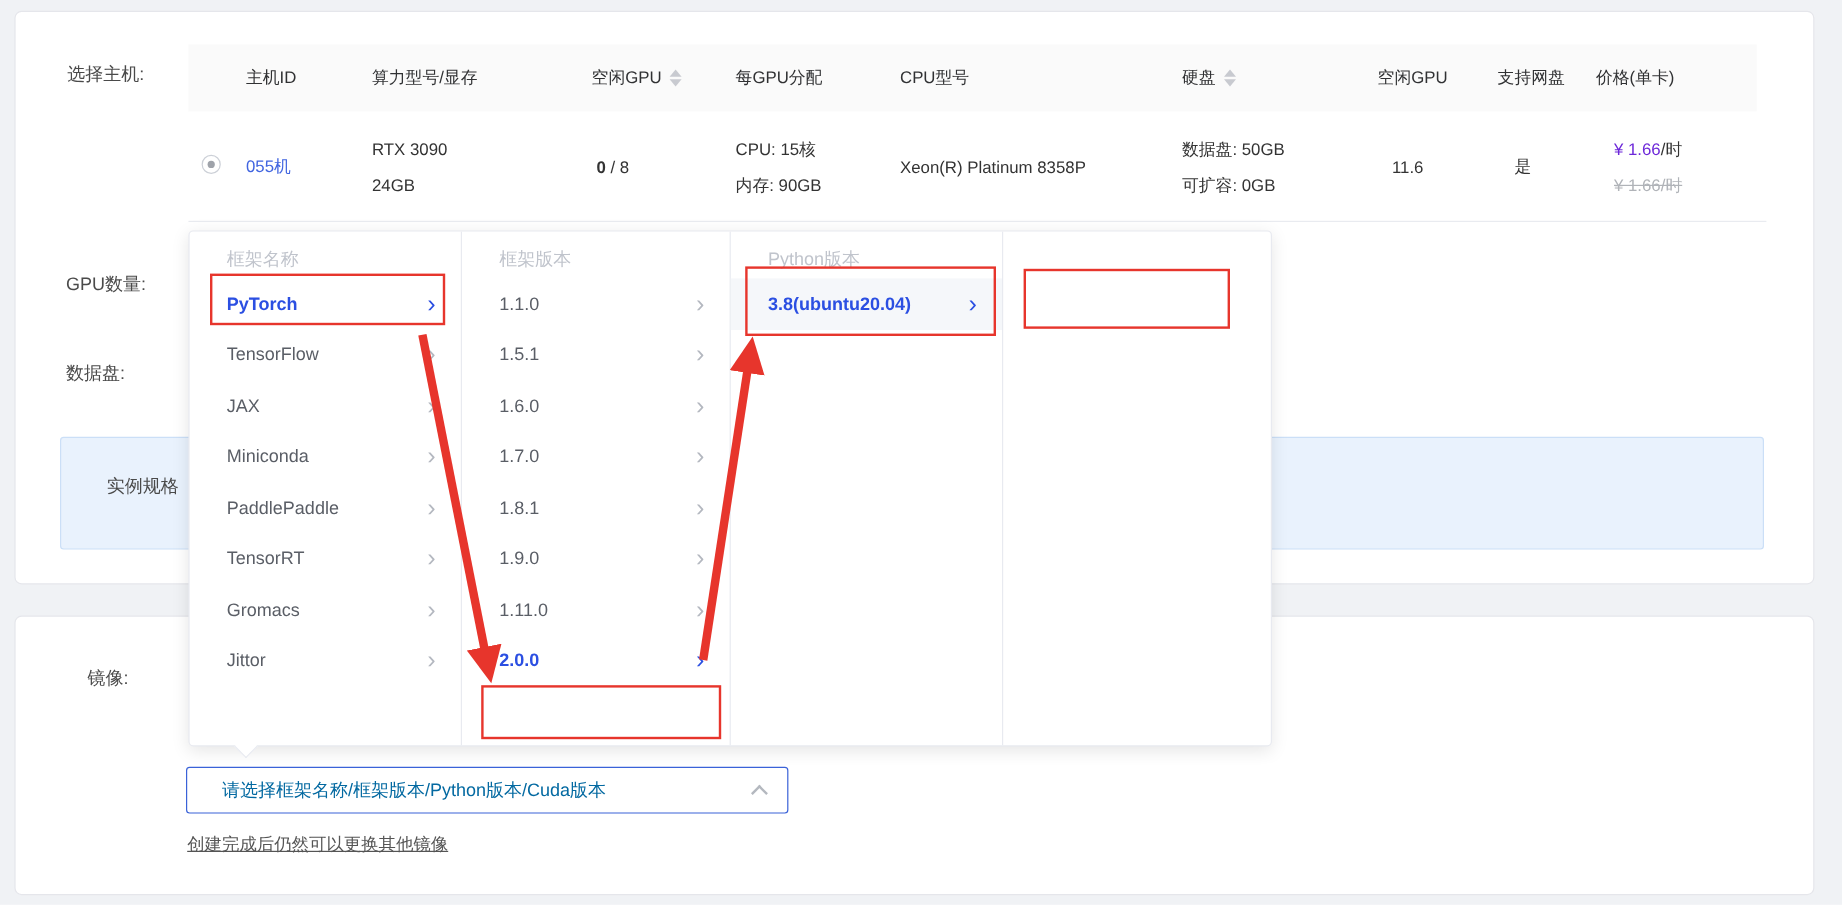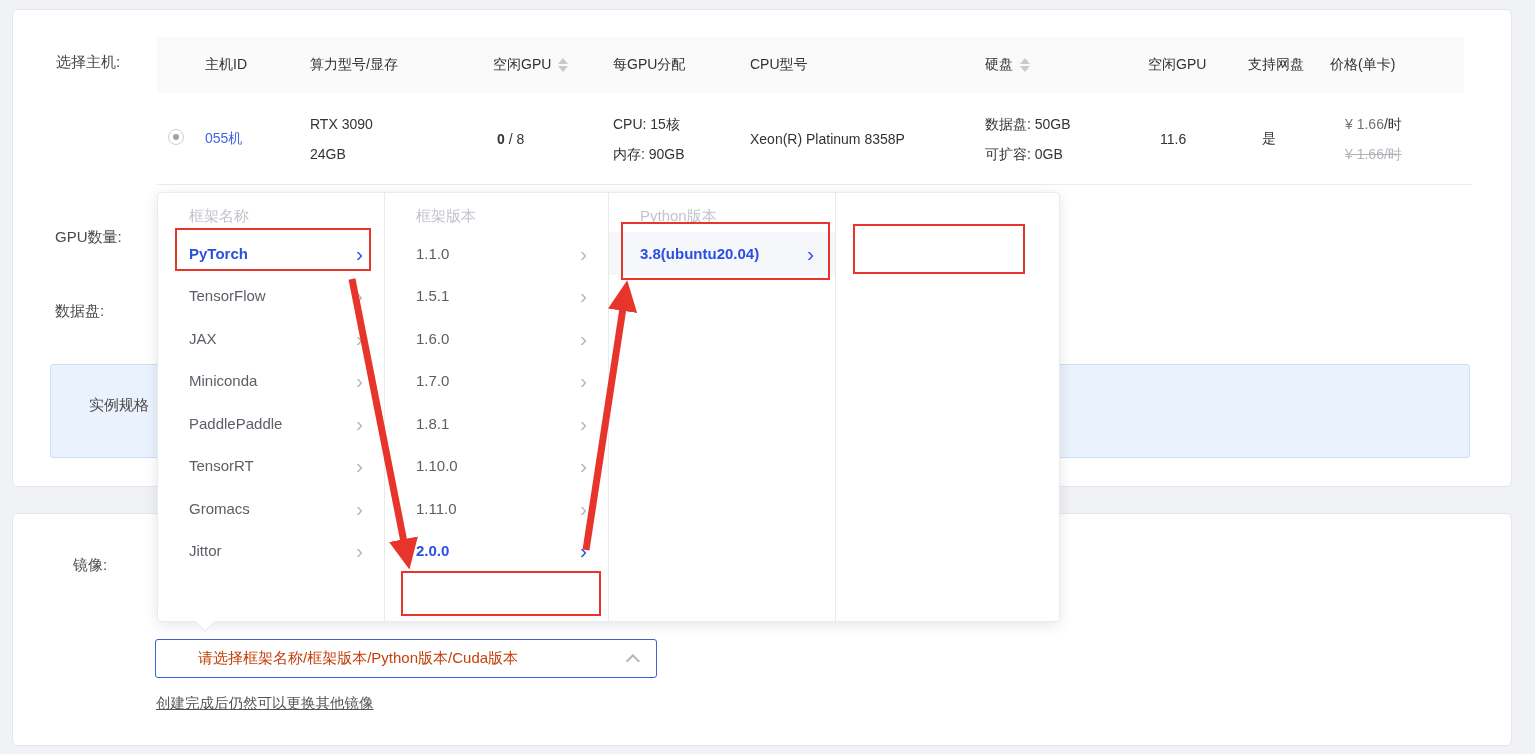--- a/index.html
+++ b/index.html
@@ -39,21 +39,21 @@
   .radio {
     width:16px; height:16px; border-radius:50%; border:1px solid #ccd0d7;
     background:#fff; display:inline-block; position:relative; margin-left:11px; cursor:pointer;
   }
   .radio::after {
     content:""; position:absolute; left:4px; top:4px; width:6px; height:6px;
     border-radius:50%; background:#9fa3aa;
   }
   .host-link { color:#4165e0; cursor:pointer; }
   .bold { font-weight:bold; }
-  .price-cur { color:#737373; }
+  .price-cur { color:#6d28d9; }
   .price-unit { color:#333; }
   .price-old { color:#b0b3b8; text-decoration:line-through; }
 
   
   .spec-banner {
     left:50px; top:364px; width:1420px; height:94px; z-index:1;
     background:#e9f2fd; border:1px solid #cbdff7; border-radius:3px;
     padding:31px 0 0 38px; font-size:15px; color:#4a4a4a;
   }
 
@@ -84,21 +84,21 @@
   .cas-item.selected { color:#2b4fe2; font-weight:bold; }
   .cas-item.selected .chev-r { color:#2b4fe2; }
   .cas-item.hl-bg { background:#f5f7fa; }
 
   
   .select-box {
     left:155px; top:639px; width:502px; height:39px; z-index:2;
     background:#fff; border:1px solid #3a62d8; border-radius:3px;
     display:flex; align-items:center; padding:0 16px 0 29px; cursor:pointer;
   }
-  .select-box .placeholder { flex:1; font-size:15px; color:#c2410c;margin-left:13px; }
+  .select-box .placeholder { flex:1; font-size:15px; color:#0369a1; }
   .chev-up {
     width:10px; height:10px; border-left:2px solid #b4b8bf; border-top:2px solid #b4b8bf;
     transform:rotate(45deg) translateY(3px);
   }
   .hint { left:156px; top:694px; font-size:14.5px; color:#555; z-index:2;text-decoration:underline; }
 
   
   .hl-box { border:2.5px solid #e7352c; z-index:20; pointer-events:none; }
   #arrows { left:0; top:0; width:1535px; height:754px; z-index:21; pointer-events:none; }
 </style>
@@ -237,21 +237,21 @@
       </div>
     <div class="cas-item">
         <span class="lbl">1.7.0</span>
         <span class="chev-r"></span>
       </div>
     <div class="cas-item">
         <span class="lbl">1.8.1</span>
         <span class="chev-r"></span>
       </div>
     <div class="cas-item">
-        <span class="lbl">1.10.0</span>
+        <span class="lbl">1.9.0</span>
         <span class="chev-r"></span>
       </div>
     <div class="cas-item">
         <span class="lbl">1.11.0</span>
         <span class="chev-r"></span>
       </div>
     <div class="cas-item selected">
         <span class="lbl">2.0.0</span>
         <span class="chev-r"></span>
       </div>

